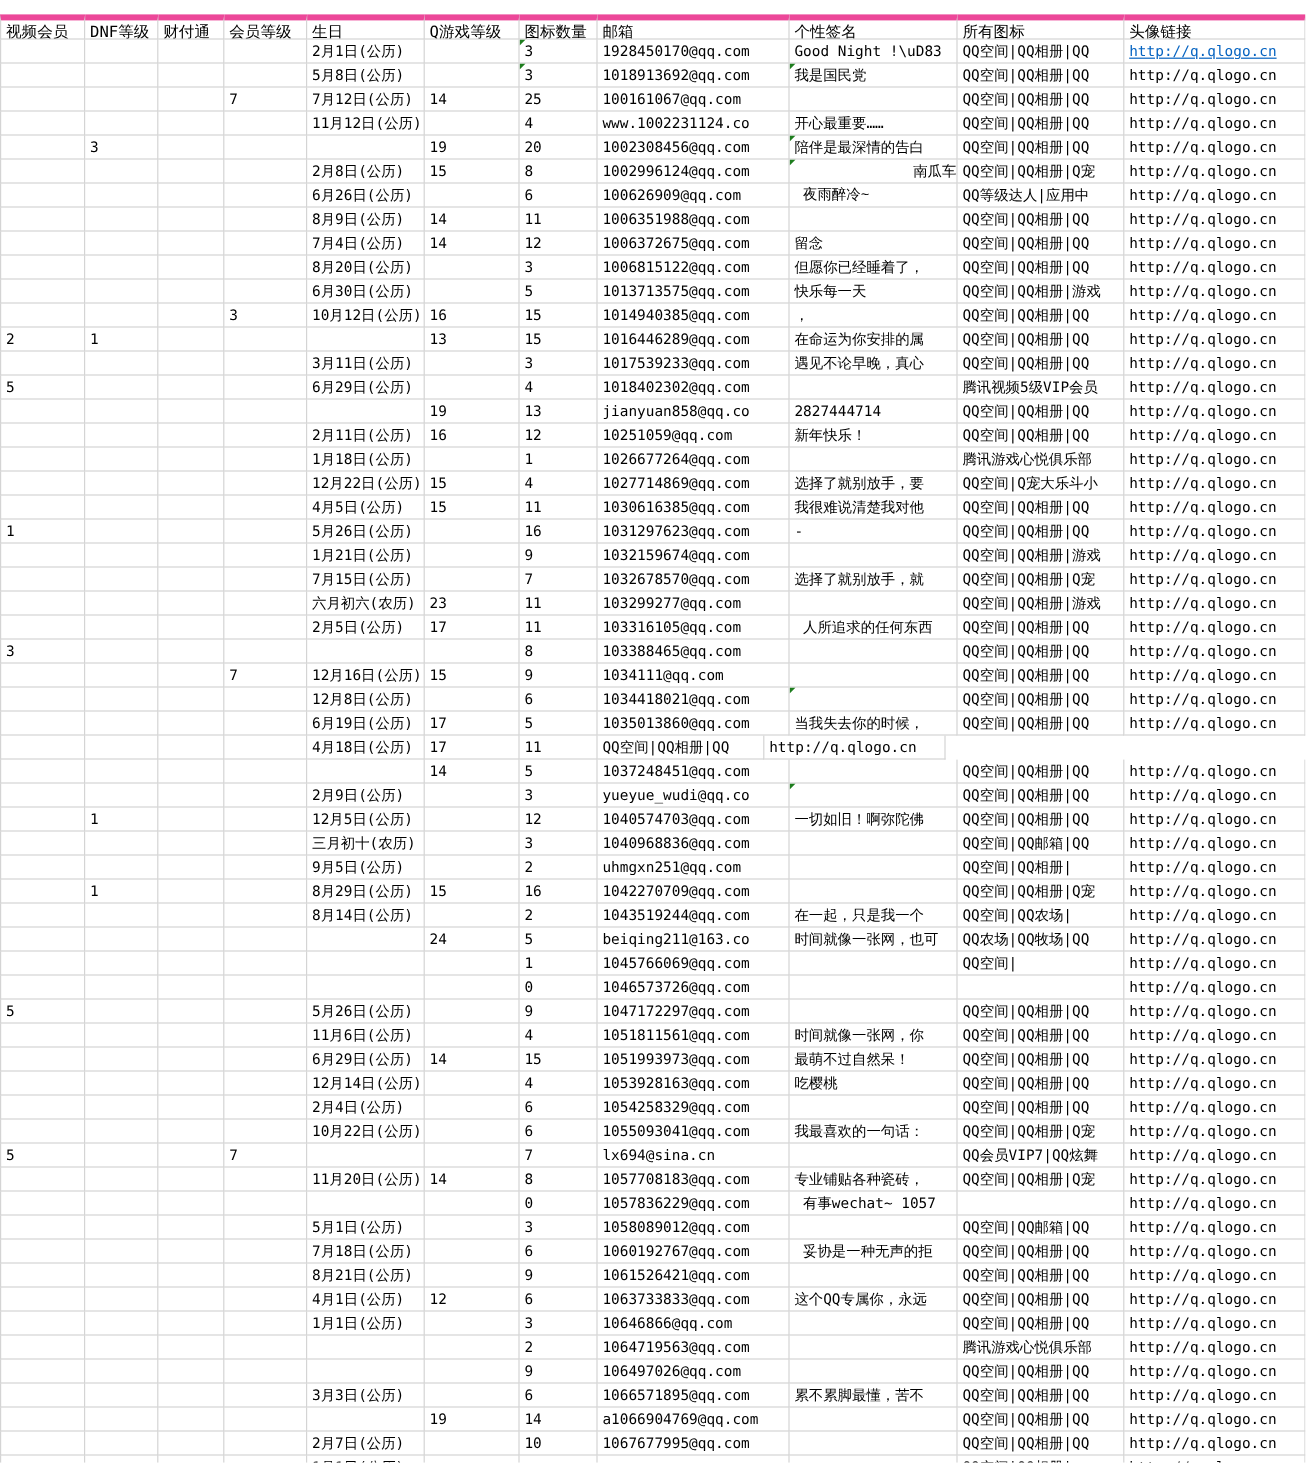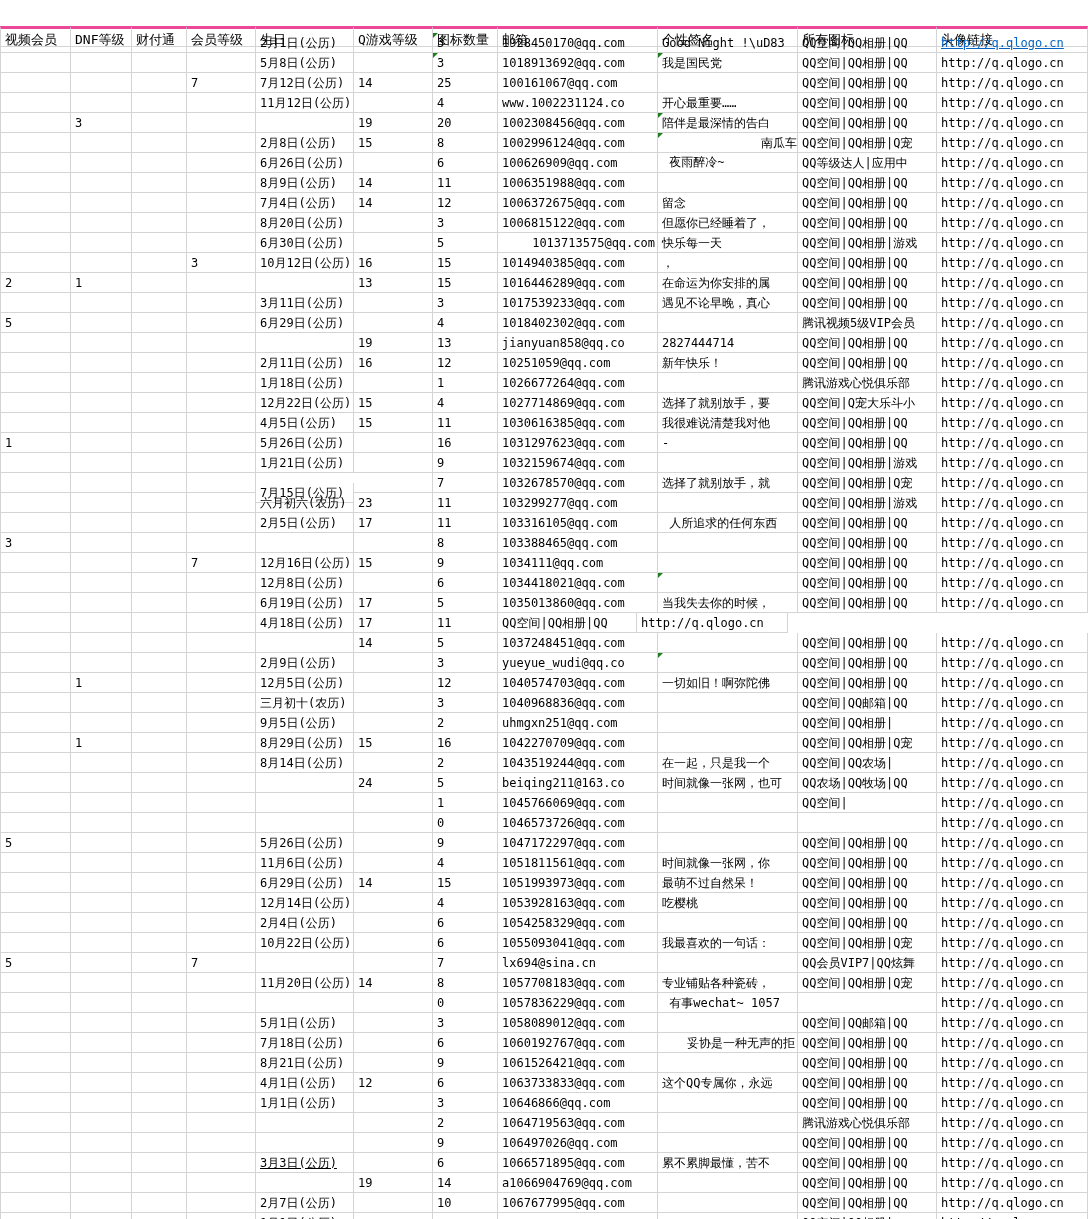--- a/index.html
+++ b/index.html
@@ -7,21 +7,21 @@
     position:relative;
     width:1088px;height:1219px;
     background:#ffffff;
     overflow:hidden;
     font-family:"DejaVu Sans Mono","Liberation Mono",monospace;
     color:#000;
   }
   .grid{position:absolute;top:12px;left:0;width:1088px;}
   .row{display:flex;height:20px;}
   .row.header{height:21px;}
-  .row.header .cell{border-top:3px solid #ec4899;font-size:13px;padding-top:3px;margin-top:14px;}
+  .row.header .cell{border-top:5px solid #ec4899;font-size:13px;padding-top:3px;}
   .cell{
     box-sizing:border-box;flex:none;height:100%;
     border-right:1px solid #d4d4d4;
     border-bottom:1px solid #d4d4d4;
     padding:2px 2px 0 4px;
     font-size:12px;line-height:16px;
     white-space:pre;overflow:hidden;
     position:relative;
   }
   .cell:first-child{border-left:1px solid #d4d4d4;}
@@ -181,21 +181,21 @@
         <div class="cell" style="width: 151px;">http://q.qlogo.cn</div>
       </div>
       <div class="row">
         <div class="cell" style="width: 71px;"></div>
         <div class="cell" style="width: 61px;"></div>
         <div class="cell" style="width: 55px;"></div>
         <div class="cell" style="width: 69px;"></div>
         <div class="cell" style="width: 98px;">6月30日(公历)</div>
         <div class="cell" style="width: 79px;"></div>
         <div class="cell" style="width: 65px;">5</div>
-        <div class="cell" style="width: 160px; text-align: right;">1013713575@qq.com</div>
+        <div class="cell" style="width: 160px;">1013713575@qq.com</div>
         <div class="cell" style="width: 140px;">快乐每一天</div>
         <div class="cell" style="width: 139px;">QQ空间|QQ相册|游戏</div>
         <div class="cell" style="width: 151px;">http://q.qlogo.cn</div>
       </div>
       <div class="row">
         <div class="cell" style="width: 71px;"></div>
         <div class="cell" style="width: 61px;"></div>
         <div class="cell" style="width: 55px;"></div>
         <div class="cell" style="width: 69px;">3</div>
         <div class="cell" style="width: 98px;">10月12日(公历)</div>
@@ -334,21 +334,21 @@
         <div class="cell" style="width: 160px;">1032159674@qq.com</div>
         <div class="cell" style="width: 140px;"></div>
         <div class="cell" style="width: 139px;">QQ空间|QQ相册|游戏</div>
         <div class="cell" style="width: 151px;">http://q.qlogo.cn</div>
       </div>
       <div class="row">
         <div class="cell" style="width: 71px;"></div>
         <div class="cell" style="width: 61px;"></div>
         <div class="cell" style="width: 55px;"></div>
         <div class="cell" style="width: 69px;"></div>
-        <div class="cell" style="width: 98px; margin-top: 10px;">7月15日(公历)</div>
+        <div class="cell" style="width: 98px;">7月15日(公历)</div>
         <div class="cell" style="width: 79px;"></div>
         <div class="cell" style="width: 65px;">7</div>
         <div class="cell" style="width: 160px;">1032678570@qq.com</div>
         <div class="cell" style="width: 140px;">选择了就别放手，就</div>
         <div class="cell" style="width: 139px;">QQ空间|QQ相册|Q宠</div>
         <div class="cell" style="width: 151px;">http://q.qlogo.cn</div>
       </div>
       <div class="row">
         <div class="cell" style="width: 71px;"></div>
         <div class="cell" style="width: 61px;"></div>
@@ -700,21 +700,21 @@
       </div>
       <div class="row">
         <div class="cell" style="width: 71px;"></div>
         <div class="cell" style="width: 61px;"></div>
         <div class="cell" style="width: 55px;"></div>
         <div class="cell" style="width: 69px;"></div>
         <div class="cell" style="width: 98px;">7月18日(公历)</div>
         <div class="cell" style="width: 79px;"></div>
         <div class="cell" style="width: 65px;">6</div>
         <div class="cell" style="width: 160px;">1060192767@qq.com</div>
-        <div class="cell" style="width: 140px; text-align: right;"> 妥协是一种无声的拒</div>
+        <div class="cell" style="width: 140px;"> 妥协是一种无声的拒</div>
         <div class="cell" style="width: 139px;">QQ空间|QQ相册|QQ</div>
         <div class="cell" style="width: 151px;">http://q.qlogo.cn</div>
       </div>
       <div class="row">
         <div class="cell" style="width: 71px;"></div>
         <div class="cell" style="width: 61px;"></div>
         <div class="cell" style="width: 55px;"></div>
         <div class="cell" style="width: 69px;"></div>
         <div class="cell" style="width: 98px;">8月21日(公历)</div>
         <div class="cell" style="width: 79px;"></div>
@@ -774,21 +774,21 @@
         <div class="cell" style="width: 160px;">106497026@qq.com</div>
         <div class="cell" style="width: 140px;"></div>
         <div class="cell" style="width: 139px;">QQ空间|QQ相册|QQ</div>
         <div class="cell" style="width: 151px;">http://q.qlogo.cn</div>
       </div>
       <div class="row">
         <div class="cell" style="width: 71px;"></div>
         <div class="cell" style="width: 61px;"></div>
         <div class="cell" style="width: 55px;"></div>
         <div class="cell" style="width: 69px;"></div>
-        <div class="cell" style="width: 98px; text-decoration: underline;">3月3日(公历)</div>
+        <div class="cell" style="width: 98px;">3月3日(公历)</div>
         <div class="cell" style="width: 79px;"></div>
         <div class="cell" style="width: 65px;">6</div>
         <div class="cell" style="width: 160px;">1066571895@qq.com</div>
         <div class="cell" style="width: 140px;">累不累脚最懂，苦不</div>
         <div class="cell" style="width: 139px;">QQ空间|QQ相册|QQ</div>
         <div class="cell" style="width: 151px;">http://q.qlogo.cn</div>
       </div>
       <div class="row">
         <div class="cell" style="width: 71px;"></div>
         <div class="cell" style="width: 61px;"></div>

